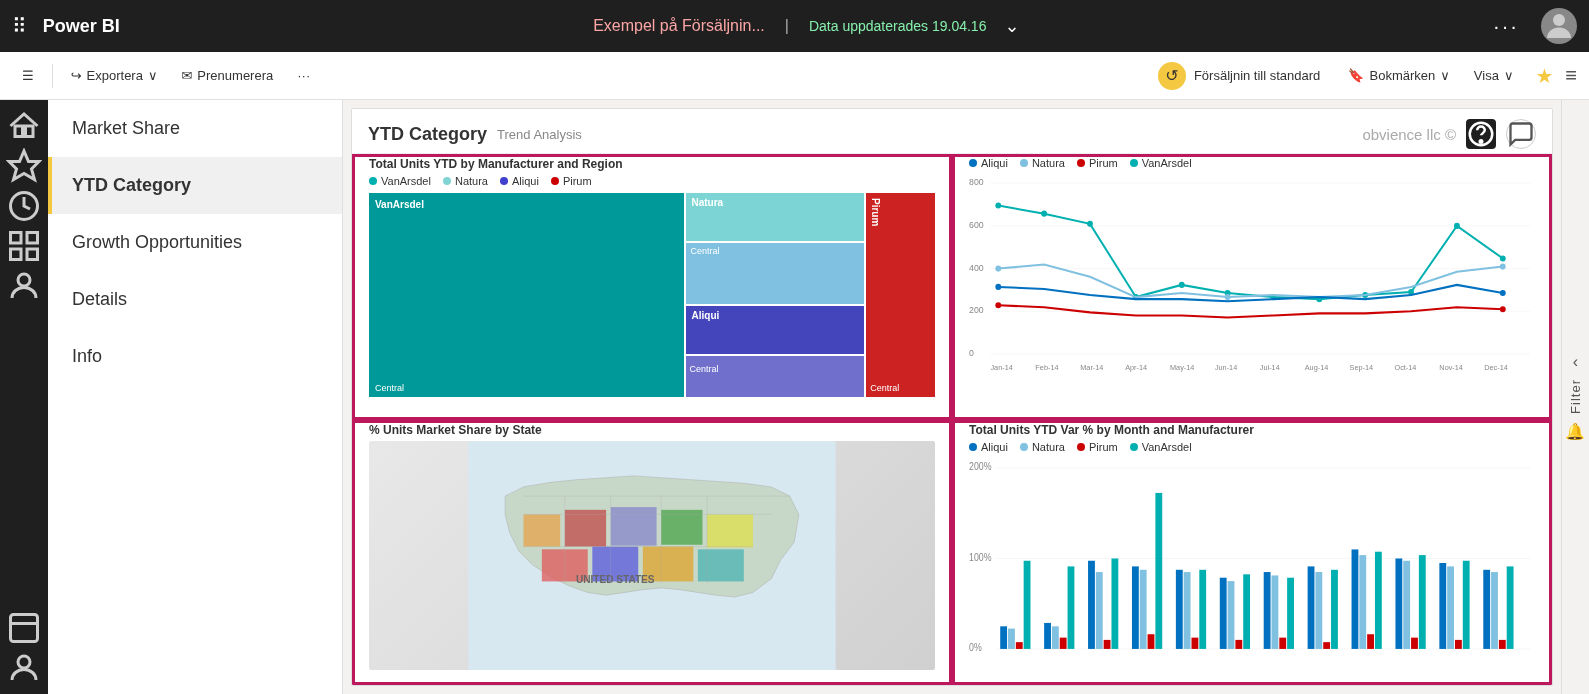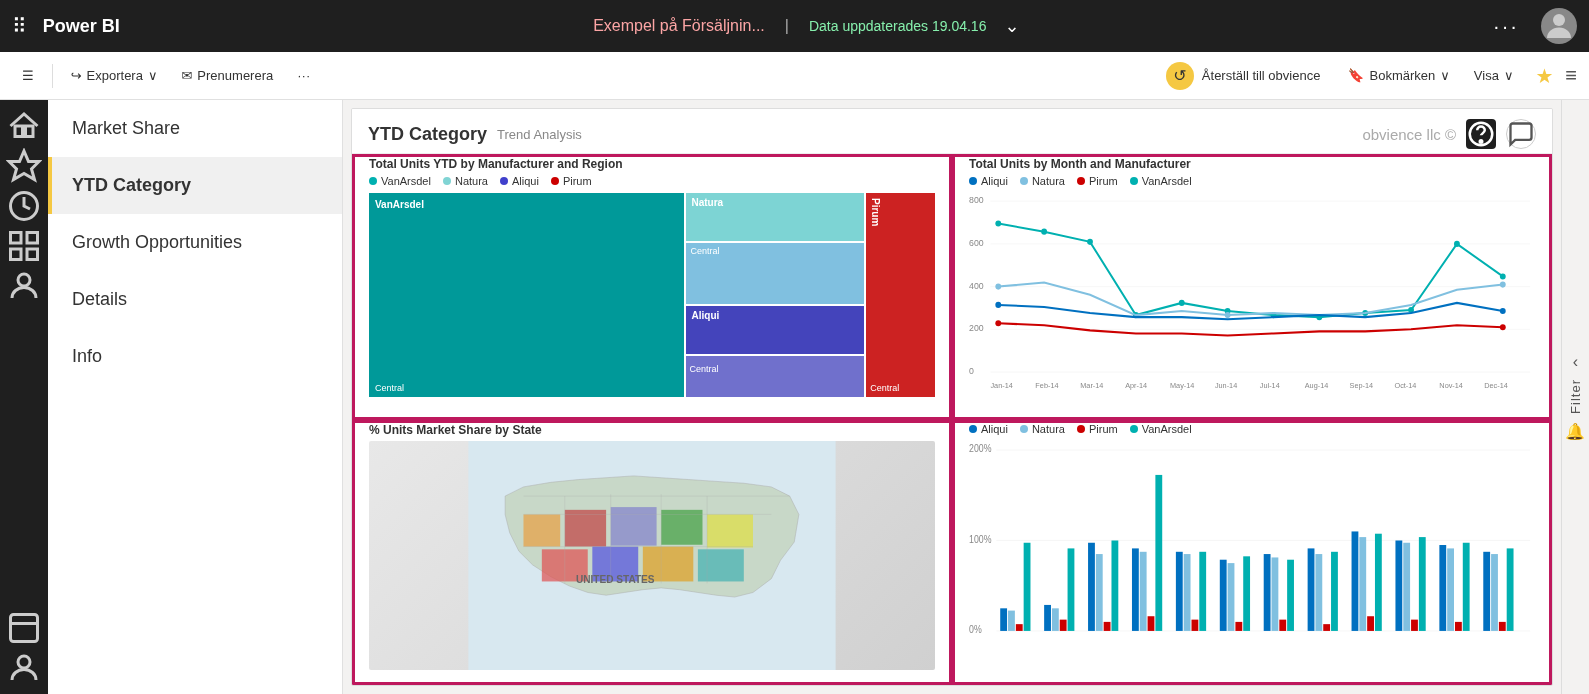--- a/index.html
+++ b/index.html
@@ -191,21 +191,21 @@
   <button class="toolbar-btn">
     <span>✉</span>
     <span>Prenumerera</span>
   </button>
   <button class="toolbar-btn">
     <span>···</span>
   </button>
 
   <button class="toolbar-reset" style="margin-left:auto">
     <span class="reset-icon">↺</span>
-    <span>Återställ till obvience</span>
+    <span>Försäljnin till standard</span>
   </button>
 
   <button class="toolbar-btn">
     <span>🔖</span>
     <span>Bokmärken</span>
     <span>∨</span>
   </button>
   <button class="toolbar-btn">
     <span>Visa</span>
     <span>∨</span>
@@ -351,21 +351,20 @@
             </div>
 
             <div style="flex:0.5; background:#cc2222; position:relative;">
               <span style="color:#fff;font-size:10px;font-weight:600;position:absolute;top:5px;left:4px;writing-mode:vertical-lr;">Pirum</span>
               <span style="color:#fff;font-size:9px;position:absolute;bottom:4px;left:4px;">Central</span>
             </div>
           </div>
         </div>
 
         <div class="chart-panel">
-          <div class="chart-title">Total Units by Month and Manufacturer</div>
           <div class="chart-legend">
             <div class="legend-item">
               <div class="legend-dot" style="background:#0070c0"></div>
               <span>Aliqui</span>
             </div>
             <div class="legend-item">
               <div class="legend-dot" style="background:#80c0e0"></div>
               <span>Natura</span>
             </div>
             <div class="legend-item">
@@ -463,20 +462,21 @@
               <line x1="60" y1="115" x2="310" y2="115" stroke="#aaa" stroke-width="0.3"></line>
               <line x1="105" y1="60" x2="105" y2="155" stroke="#aaa" stroke-width="0.3"></line>
               <line x1="155" y1="58" x2="155" y2="155" stroke="#aaa" stroke-width="0.3"></line>
               <line x1="210" y1="58" x2="210" y2="155" stroke="#aaa" stroke-width="0.3"></line>
               <line x1="260" y1="60" x2="260" y2="155" stroke="#aaa" stroke-width="0.3"></line>
             </svg>
           </div>
         </div>
 
         <div class="chart-panel">
+          <div class="chart-title">Total Units YTD Var % by Month and Manufacturer</div>
           <div class="chart-legend">
             <div class="legend-item">
               <div class="legend-dot" style="background:#0070c0"></div>
               <span>Aliqui</span>
             </div>
             <div class="legend-item">
               <div class="legend-dot" style="background:#80c0e0"></div>
               <span>Natura</span>
             </div>
             <div class="legend-item">

